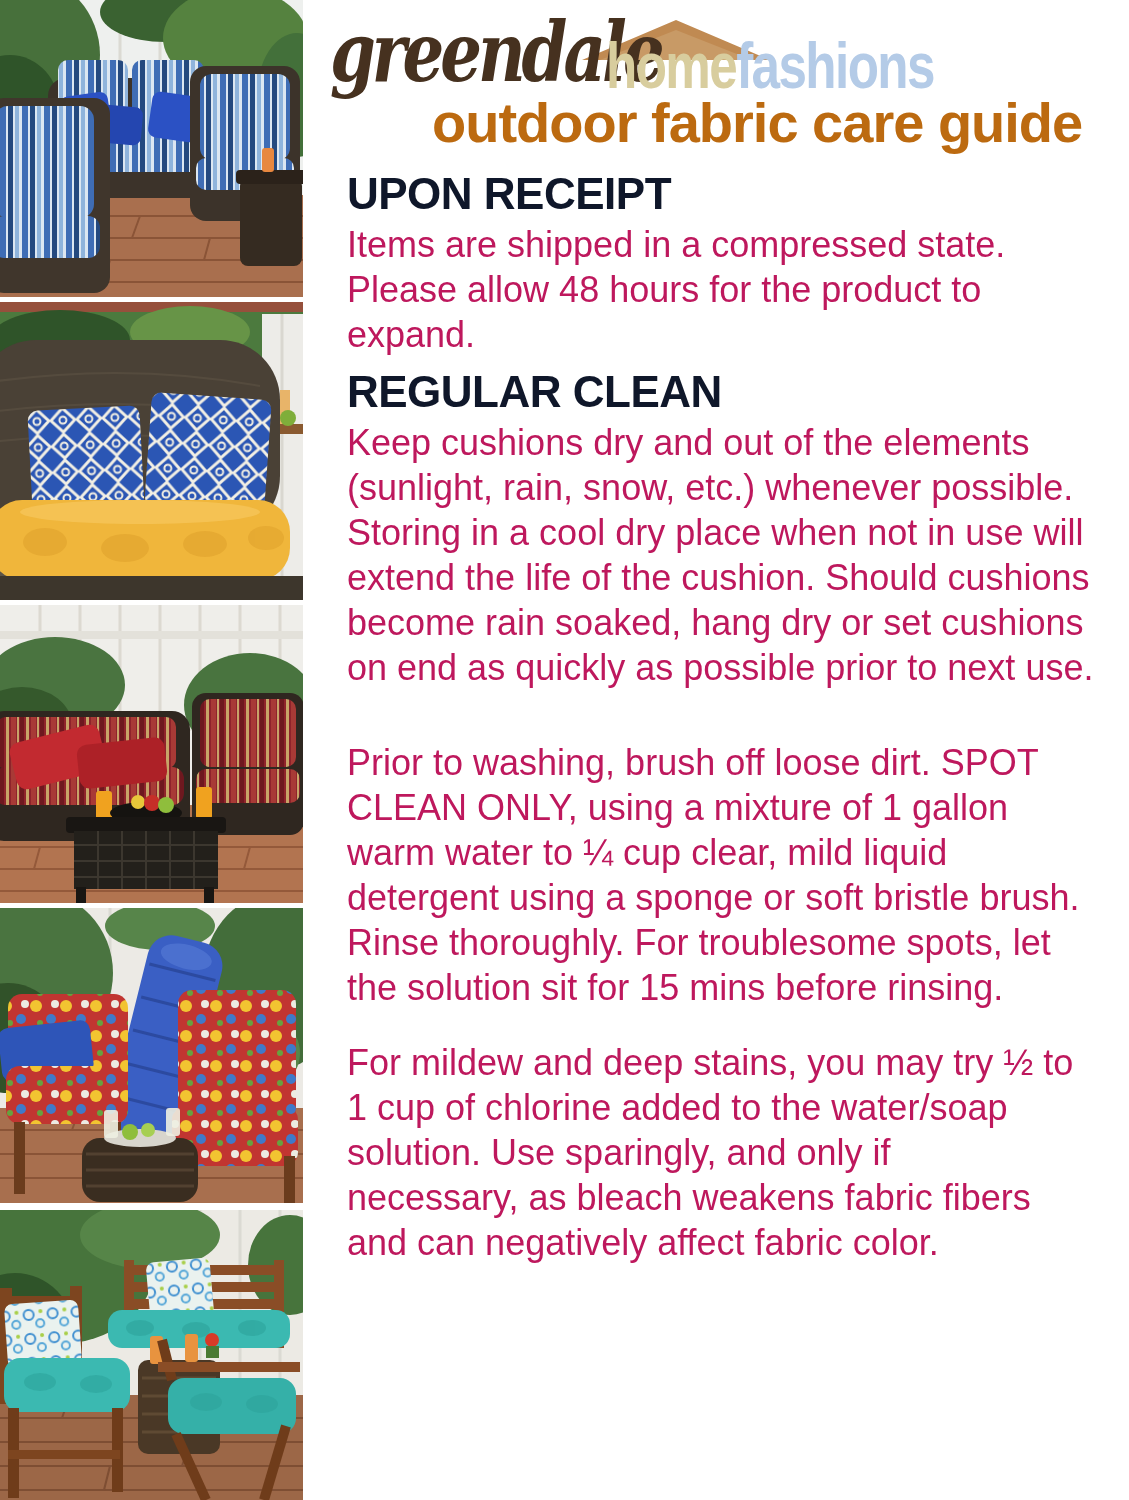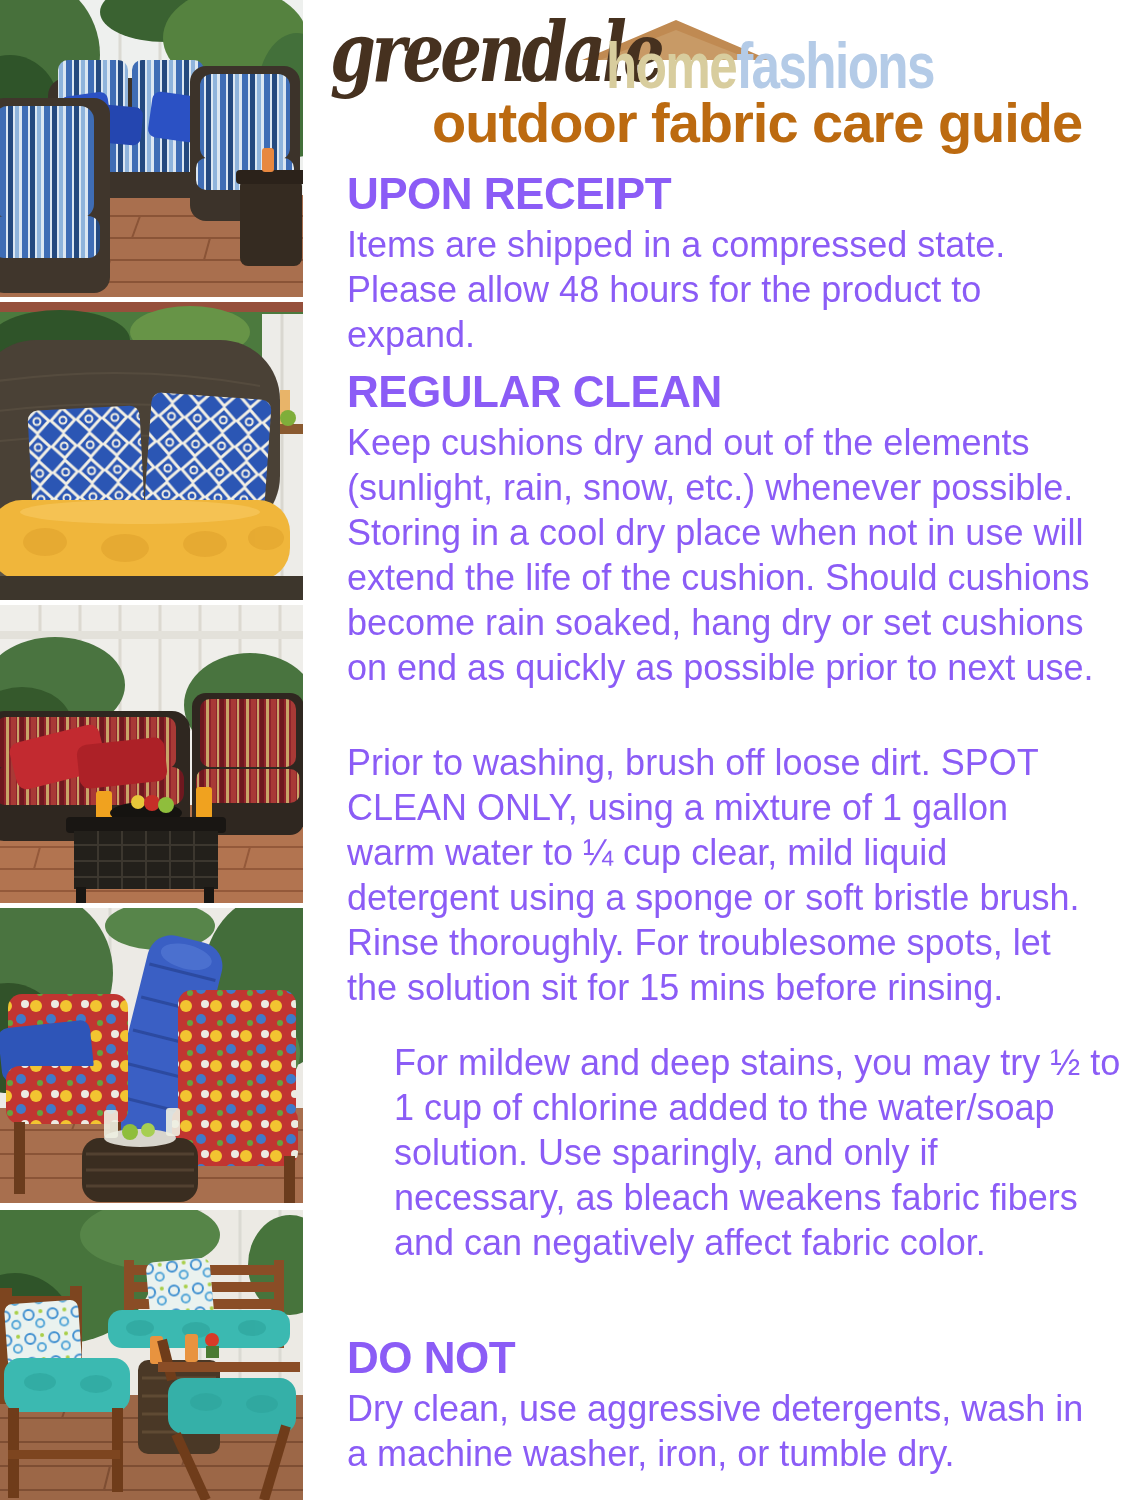--- a/index.html
+++ b/index.html
@@ -44,27 +44,27 @@
     letter-spacing:-1px; white-space:nowrap;
   }
   
   .sec { position:absolute; left:347px; width:782px; }
   .s1 { top:170px; }
   .s2 { top:368px; }
   .s3 { top:740px; }
   .s4 { top:1334px; }
   .sec h2 {
     margin:0 0 4px 0; font-size:44px; line-height:48px; font-weight:bold;
-    color:#8b5cf6; letter-spacing:-0.5px;
+    color:#0f172a; letter-spacing:-0.5px;
   }
   .sec p {
-    margin:0; font-size:36px; line-height:45px; color:#8b5cf6;
+    margin:0; font-size:36px; line-height:45px; color:#be185d;
     white-space:pre-line;
   }
-  .sec p + p { margin-top:30px;margin-left:47px; }
+  .sec p + p { margin-top:30px; }
 </style>
 </head>
 <body>
 
 <div class="page">
 
   <figure class="photo p1" aria-label="Blue striped outdoor cushions on dark wicker loveseat and chairs on a brick patio">
     <svg viewBox="0 0 303 297" preserveAspectRatio="none">
       <defs>
         <pattern id="st1" width="22" height="22" patternUnits="userSpaceOnUse">
@@ -415,19 +415,14 @@
 detergent using a sponge or soft bristle brush.
 Rinse thoroughly. For troublesome spots, let
 the solution sit for 15 mins before rinsing.</p>
     <p>For mildew and deep stains, you may try ½ to
 1 cup of chlorine added to the water/soap
 solution. Use sparingly, and only if
 necessary, as bleach weakens fabric fibers
 and can negatively affect fabric color.</p>
   </section>
 
-  <section class="sec s4">
-    <h2>DO NOT</h2>
-    <p>Dry clean, use aggressive detergents, wash in
-a machine washer, iron, or tumble dry.</p>
-  </section>
 
 </div>
 
 </body></html>

